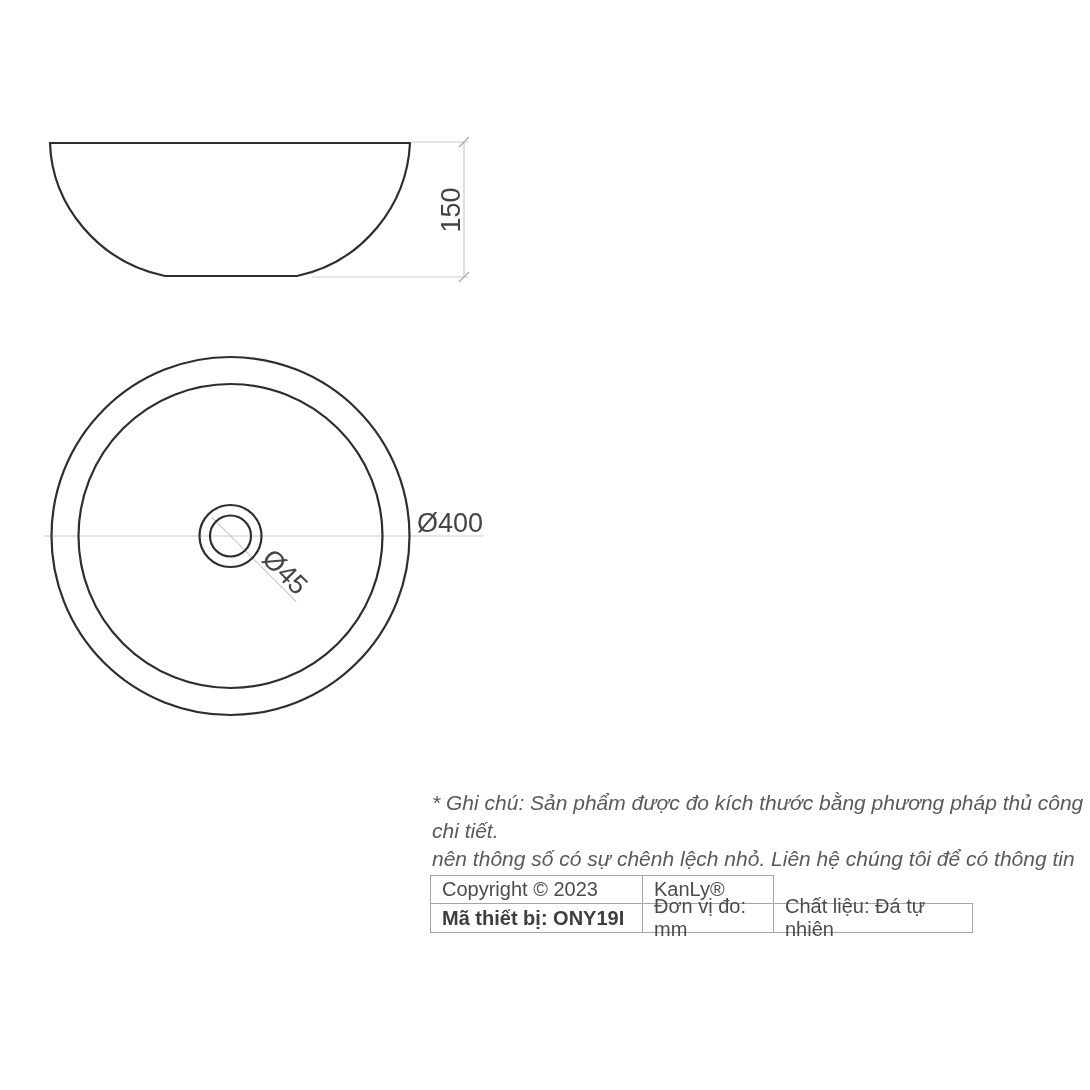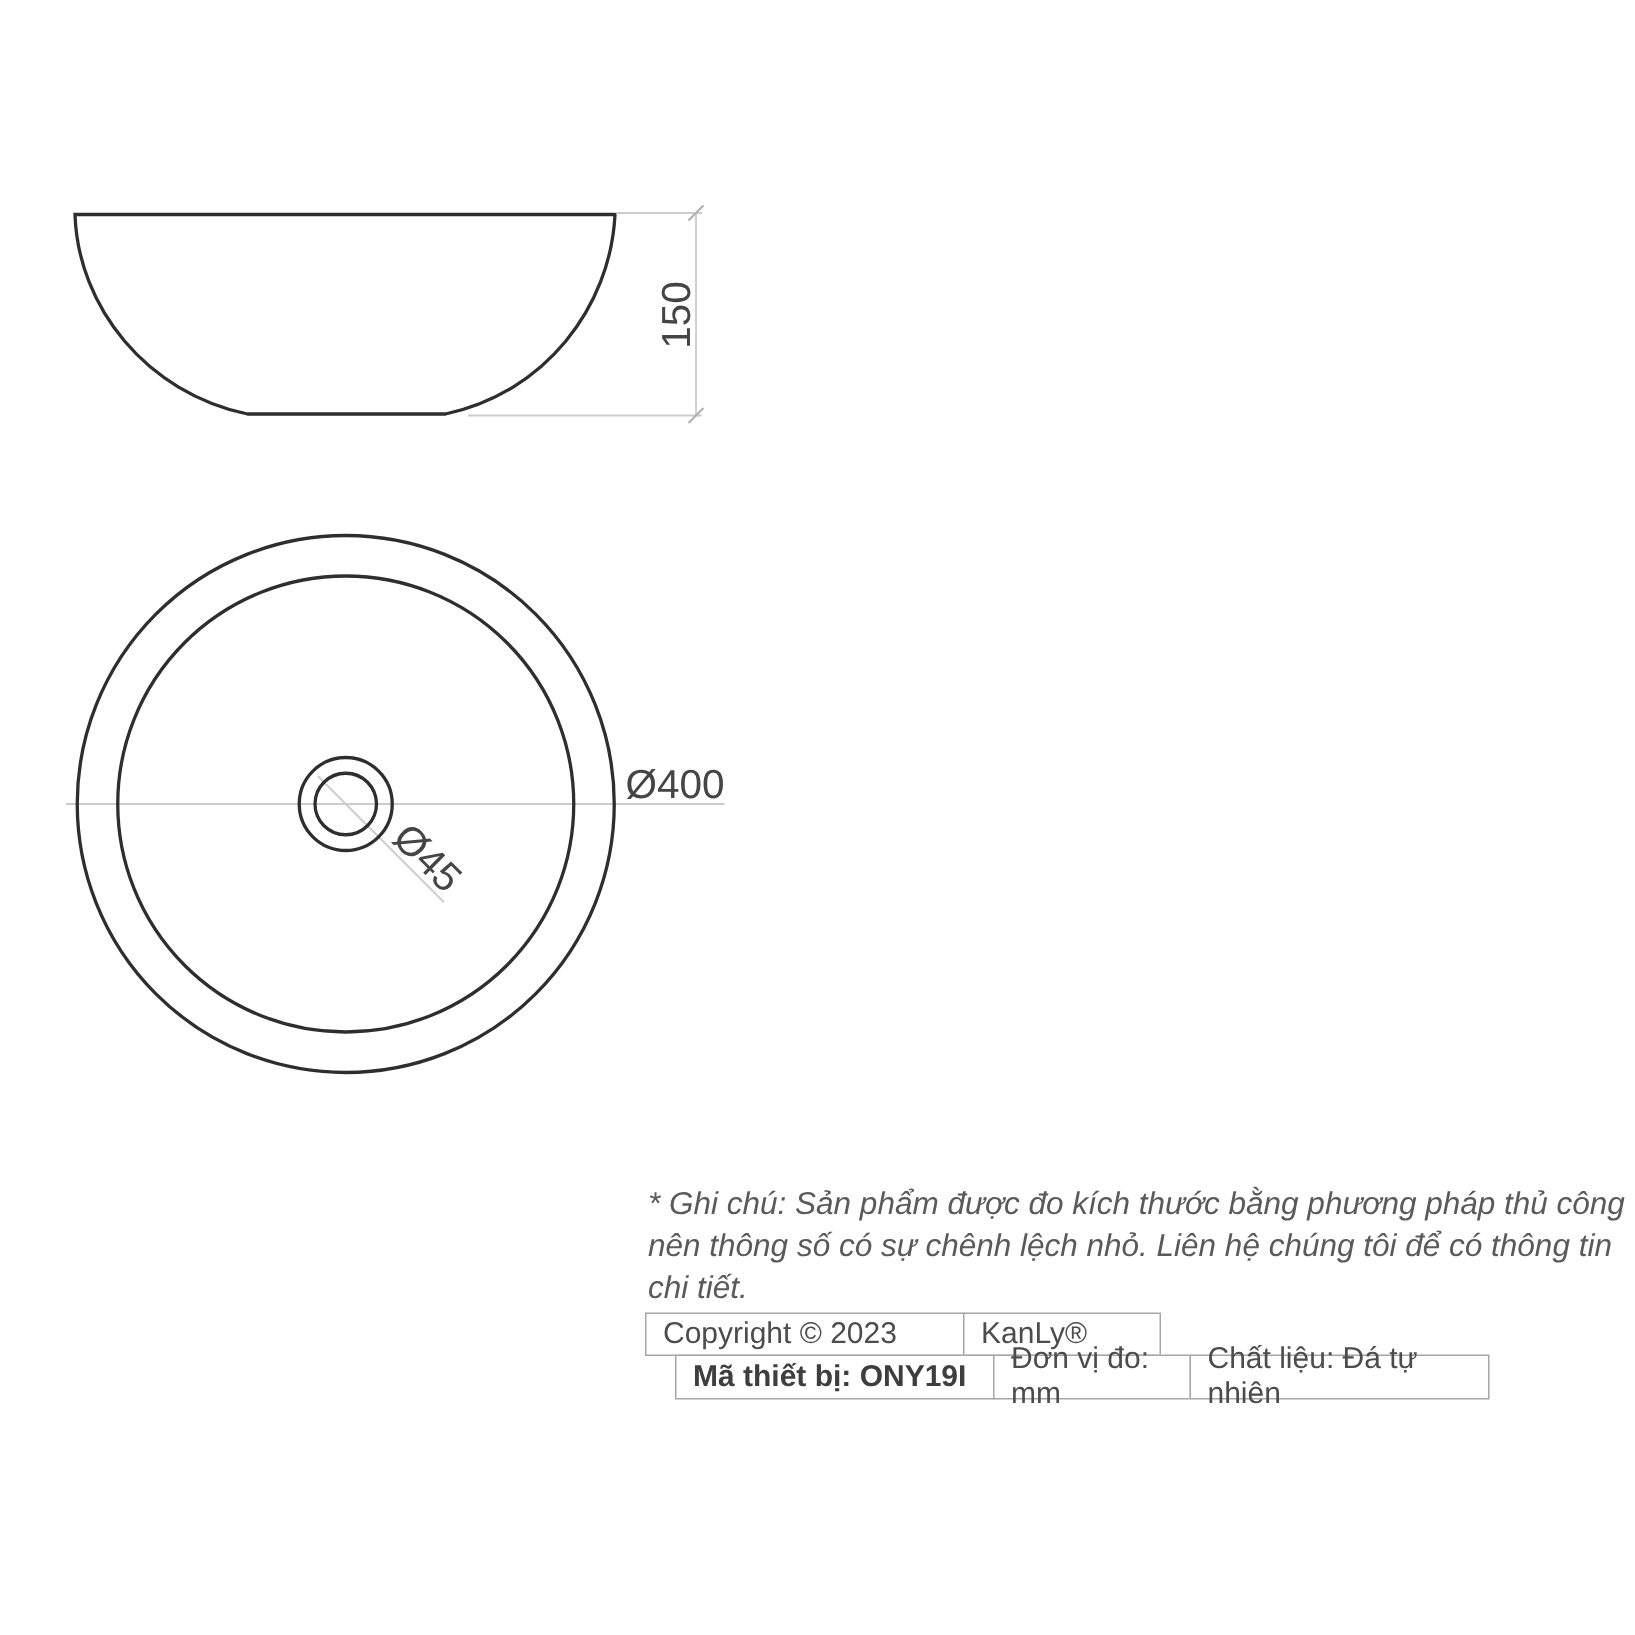--- a/index.html
+++ b/index.html
@@ -55,21 +55,20 @@
     left: 430px;
     top: 875px;
     font-size: 20px;
     color: #4c4c4c;
   }
   .trow {
     display: flex;
   }
   .trow + .trow {
     margin-top: -1px;
-    margin-left: 20px;
   }
   .tcell {
     box-sizing: border-box;
     border: 1px solid #a6a6a6;
     height: 30px;
     display: flex;
     align-items: center;
     padding-left: 11px;
     background: #ffffff;
   }
@@ -104,22 +103,22 @@
     <circle class="dark-line" cx="230.5" cy="536" r="31"></circle>
     <circle class="dark-line" cx="230.5" cy="536" r="20.5"></circle>
 
     <text class="dim-label" x="451" y="210" text-anchor="middle" dominant-baseline="central" transform="rotate(-90 451 210)">150</text>
     <text class="dim-label" x="417" y="532">Ø400</text>
     <text class="dim-label" x="285" y="572" text-anchor="middle" dominant-baseline="central" transform="rotate(45 285 572)">Ø45</text>
   </svg>
 
   <div class="note">
     <div>* Ghi chú: Sản phẩm được đo kích thước bằng phương pháp thủ công</div>
+    <div>chi tiết.</div>
     <div>nên thông số có sự chênh lệch nhỏ. Liên hệ chúng tôi để có thông tin</div>
-    <div>chi tiết.</div>
   </div>
 
   <div class="info-table">
     <div class="trow row1">
       <div class="tcell w-col1">Copyright © 2023</div>
       <div class="tcell w-col2">KanLy®</div>
     </div>
     <div class="trow row2">
       <div class="tcell w-col1 bold">Mã thiết bị: ONY19I</div>
       <div class="tcell w-col2">Đơn vị đo: mm</div>

